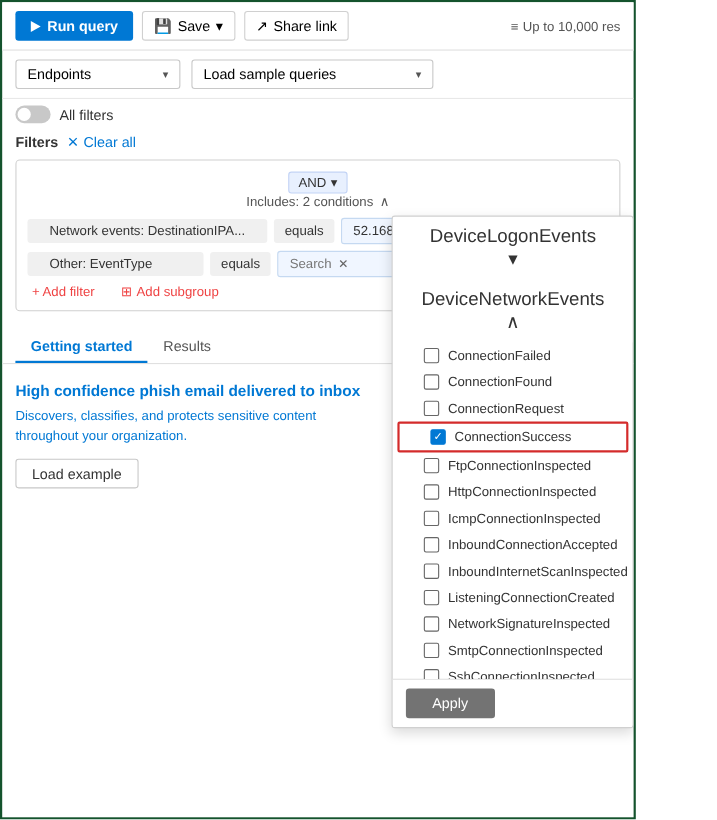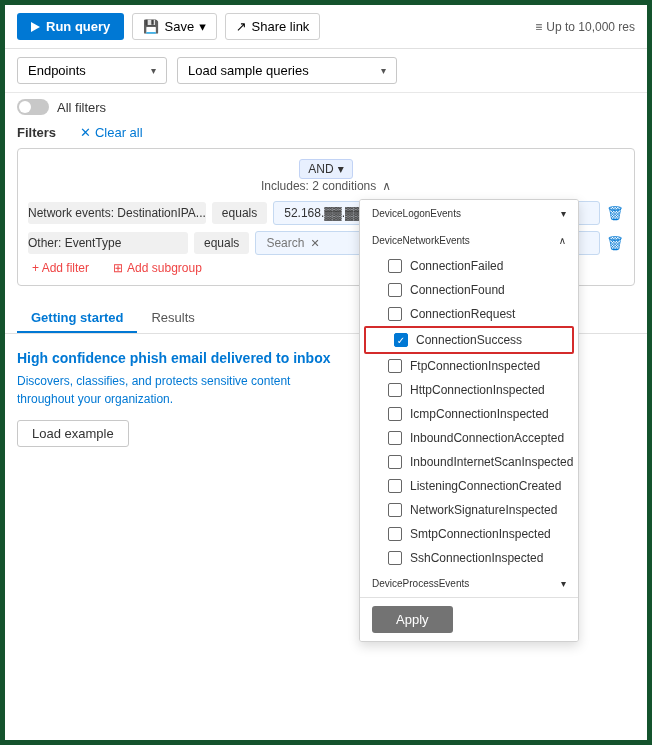--- a/index.html
+++ b/index.html
@@ -32,21 +32,21 @@
     .dropdown-select.wide { min-width: 220px; }
     .chevron { font-size: 10px; color: #555; margin-left: 8px; }
 
     .toggle-row {
       padding: 6px 12px; display: flex; align-items: center; gap: 8px; font-size: 13px; color: #333;
     }
     .toggle { width: 32px; height: 16px; background: #c8c8c8; border-radius: 8px; position: relative; cursor: pointer; }
     .toggle-knob { width: 12px; height: 12px; background: #fff; border-radius: 50%; position: absolute; top: 2px; left: 2px; }
 
     .filters-row {
-      display: flex; align-items: center; padding: 4px 12px 8px; gap: 24px; font-size: 13px;
+      display: flex; align-items: center; padding: 4px 12px 8px; gap: 8px; font-size: 13px;
     }
     .filters-label { font-weight: 600; color: #333; }
     .clear-btn { display: flex; align-items: center; gap: 4px; color: #0078d4; cursor: pointer; border: none; background: none; font-size: 13px; }
 
     .filter-box {
       border: 1px solid #d0d0d0; border-radius: 4px; margin: 0 12px; padding: 10px;
       position: relative;
     }
     .filter-header {
       display: flex; justify-content: space-between; align-items: center; margin-bottom: 8px; flex-direction: column;
@@ -54,21 +54,21 @@
     .and-badge {
       background: #e8f0fe; border: 1px solid #c2d3f5; border-radius: 3px; padding: 2px 8px;
       font-size: 12px; color: #333; display: flex; align-items: center; gap: 4px; cursor: pointer;
     }
     .includes-label { font-size: 12px; color: #555; display: flex; align-items: center; gap: 6px; }
 
     .filter-row {
       display: flex; align-items: center; gap: 6px; margin-bottom: 6px;
     }
     .filter-tag {
-      background: #f0f0f0; border-radius: 3px; padding: 4px 0; font-size: 12px; color: #333;
+      background: #f0f0f0; border-radius: 3px; padding: 4px 20px; font-size: 12px; color: #333;
       min-width: 160px;
     }
     .equals-tag {
       background: #f0f0f0; border-radius: 3px; padding: 4px 10px; font-size: 12px; color: #333;
     }
     .value-tag {
       background: #f0f6ff; border: 1px solid #c5d9f1; border-radius: 3px; padding: 4px 10px;
       font-size: 12px; color: #333; display: flex; align-items: center; gap: 6px; flex: 1;
     }
     .value-search {
@@ -106,22 +106,22 @@
       position: absolute; top: 194px; left: 354px; width: 220px;
       background: #fff; border: 1px solid #d0d0d0; border-radius: 3px;
       box-shadow: 0 4px 12px rgba(0,0,0,0.15); z-index: 10; overflow: hidden;
     }
     .dropdown-scroll { max-height: 420px; overflow-y: auto; }
     .dropdown-scroll::-webkit-scrollbar { width: 6px; }
     .dropdown-scroll::-webkit-scrollbar-thumb { background: #c8c8c8; border-radius: 3px; }
 
     .dd-group-header {
       display: flex; justify-content: space-between; align-items: center;
-      padding: 8px 12px; font-size: 10px; font-weight: 500; color: #333;
-      cursor: pointer; background: #fff;
+      padding: 8px 12px; font-size: 17px; font-weight: 500; color: #333;
+      cursor: pointer; background: #fff; flex-direction: column;
     }
 
     .dd-item {
       display: flex; align-items: center; gap: 8px; padding: 5px 12px 5px 28px;
       font-size: 12px; color: #333; cursor: pointer;
     }
 
     .checkbox {
       width: 14px; height: 14px; border: 1px solid #666; border-radius: 2px;
       background: #fff; flex-shrink: 0; display: flex; align-items: center; justify-content: center;
@@ -142,21 +142,21 @@
     .apply-btn {
       background: #737373; color: #fff; border: none; padding: 6px 24px;
       border-radius: 3px; cursor: pointer; font-size: 13px; font-weight: 500;
     }
 
     .page-wrapper { position: relative; }
   </style>
 </head>
 <body>
 
-<div class="page-wrapper" style="width:652px; height:745px; border:5px solid #14532d; overflow:hidden; position:relative;">
+<div class="page-wrapper" style="width:578px; height:745px; border:2px solid #14532d; overflow:hidden; position:relative;">
 
   <div class="toolbar">
     <button class="btn-run">
       <span class="play-icon"></span>
       <span>Run query</span>
     </button>
     <button class="btn-secondary">
       <span>💾</span>
       <span>Save</span>
       <span>▾</span>

